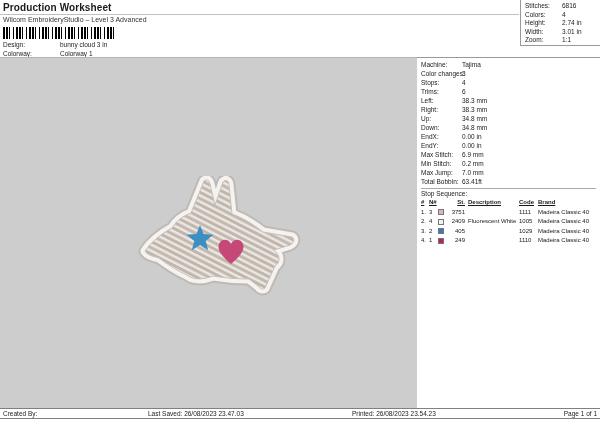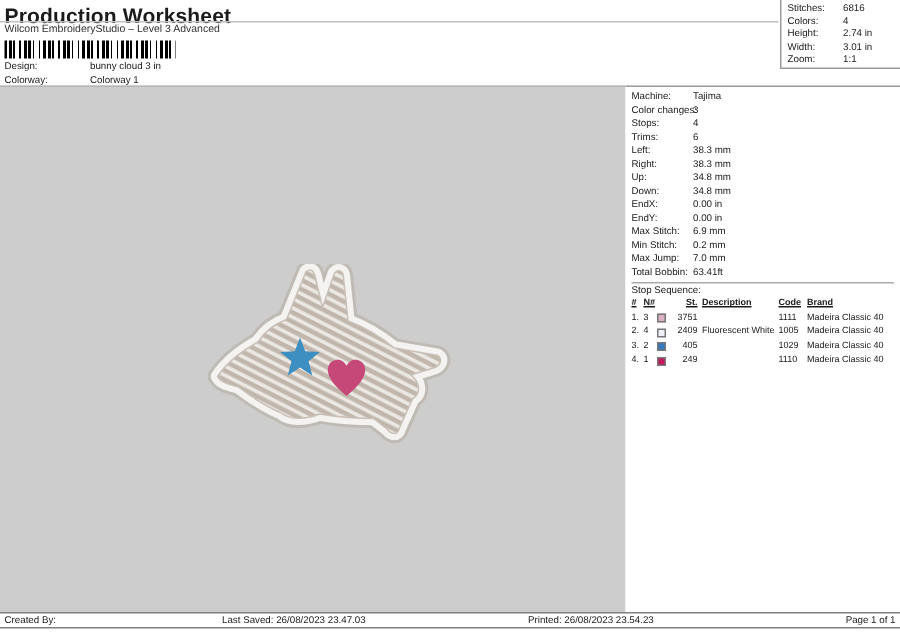--- a/index.html
+++ b/index.html
@@ -3,21 +3,21 @@
 <meta charset="utf-8">
 <style>
   * { margin:0; padding:0; box-sizing:border-box; }
   html,body { background:#e8e8e8; }
   .page {
     position:relative; width:600px; height:424px; background:#fff;
     font-family:"Liberation Sans", sans-serif; color:#1a1a1a; overflow:hidden;
     margin:0 auto;
   }
   .abs { position:absolute; }
-  .title { left:3px; top:2px; font-size:14px; font-weight:bold; letter-spacing:0.1px; }
+  .title { left:3px; top:2px; font-size:10px; font-weight:bold; letter-spacing:0.1px; }
   .title-rule { left:0; top:14px; width:519px; border-top:1px solid #c0c0c0; height:0; }
   .subtitle { left:3px; top:16px; font-size:7px; color:#333; }
   .barcode { left:3px; top:27px; width:114px; height:12px;
     background:repeating-linear-gradient(90deg,#000 0 2px,#fff 2px 3px,#000 3px 5px,#fff 5px 6px,#000 6px 7px,#fff 7px 10px,#000 10px 11px,#fff 11px 13px); }
   .meta-row { left:3px; font-size:6.5px; }
   .meta-row .k { display:inline-block; width:57px; }
   .row-design { top:41px; } .row-colorway { top:50px; }
 
   .summary { left:520px; top:0; width:80px; height:46px; background:#fff;
     border-left:1px solid #9a9a9a; border-bottom:1px solid #9a9a9a;

